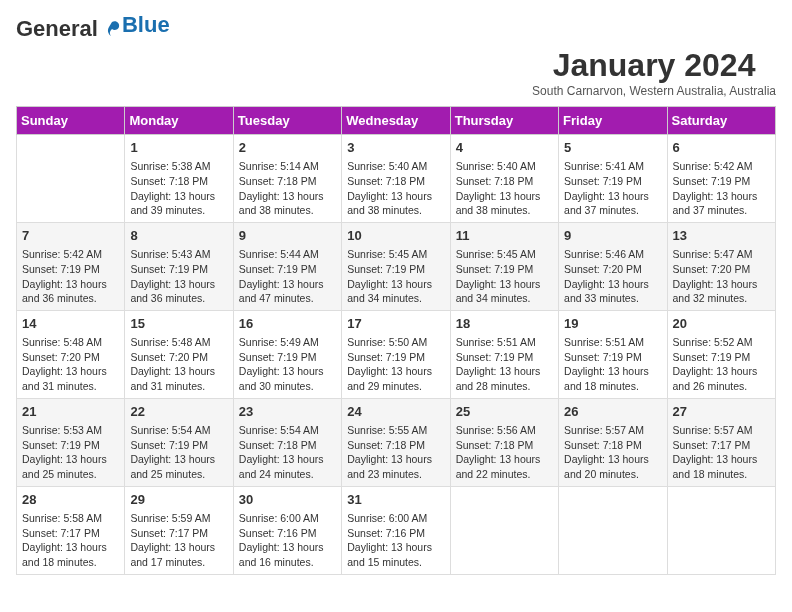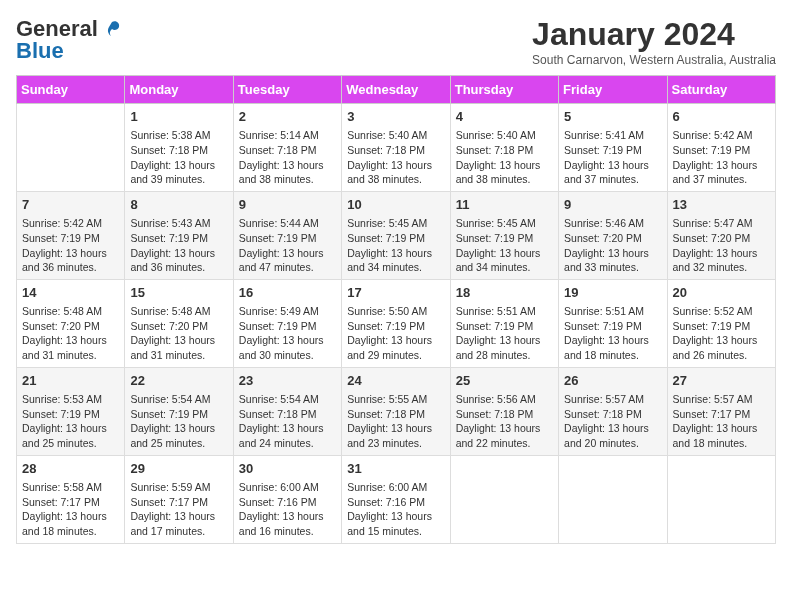--- a/index.html
+++ b/index.html
@@ -11,42 +11,43 @@
       padding: 16px;
     }
     .header {
       display: flex;
       justify-content: space-between;
       align-items: flex-start;
       margin-bottom: 8px;
     }
     .logo {
       display: flex;
-      flex-direction: column;
+      flex-direction: row;
       align-items: flex-start;
     }
     .title-section {
-      text-align: left;
+      text-align: center;
+      margin-top: 31px;
     }
     .main-title {
       font-size: 32px;
       font-weight: bold;
       color: #333;
     }
     .subtitle {
       font-size: 12px;
       color: #555;
     }
     table {
       width: 100%;
       border-collapse: collapse;
       font-size: 11px;
     }
     thead tr th {
-      background-color: #d946ef;
+      background-color: #a21caf;
       color: #fff;
       padding: 6px 4px;
       text-align: left;
       font-size: 13px;
       border: 1px solid #ccc;
       margin-top: 44px;
     }
     tbody tr td {
       border: 1px solid #ddd;
       padding: 4px 5px;

